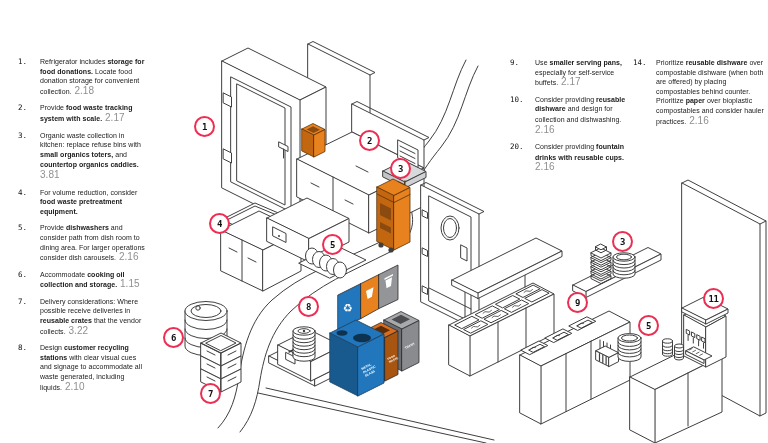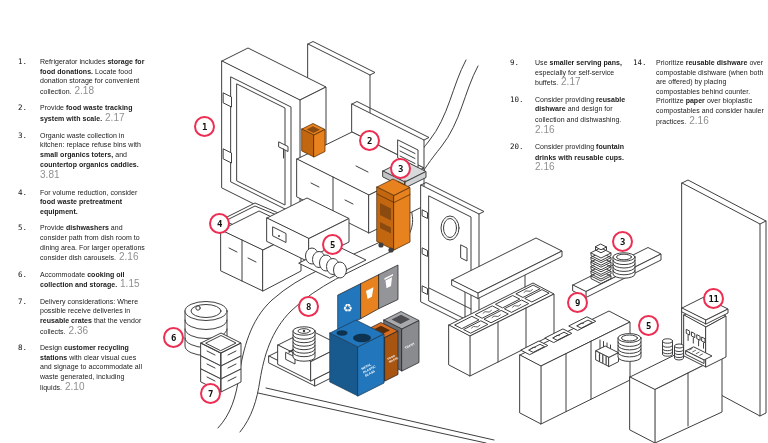--- a/index.html
+++ b/index.html
@@ -51,21 +51,21 @@
       <div class="note">
     <span class="num">5.</span>
     <span class="txt"><span>Provide </span><span class="b">dishwashers</span><span> and consider path from dish room to dining area. For larger operations consider dish carousels.</span><span class="ref"> 2.16</span></span>
   </div>
       <div class="note">
     <span class="num">6.</span>
     <span class="txt"><span>Accommodate </span><span class="b">cooking oil collection and storage.</span><span class="ref"> 1.15</span></span>
   </div>
       <div class="note">
     <span class="num">7.</span>
-    <span class="txt"><span>Delivery considerations: Where possible receive deliveries in </span><span class="b">reusable crates</span><span> that the vendor collects.</span><span class="ref"> 2.36</span></span>
+    <span class="txt"><span>Delivery considerations: Where possible receive deliveries in </span><span class="b">reusable crates</span><span> that the vendor collects.</span><span class="ref"> 3.22</span></span>
   </div>
       <div class="note">
     <span class="num">8.</span>
     <span class="txt"><span>Design </span><span class="b">customer recycling stations</span><span> with clear visual cues and signage to accommodate all waste generated, including liquids.</span><span class="ref"> 2.10</span></span>
   </div>
     </div>
   <div class="col col-right-a">
       <div class="note">
     <span class="num">9.</span>
     <span class="txt"><span>Use </span><span class="b">smaller serving pans,</span><span> especially for self-service buffets.</span><span class="ref"> 2.17</span></span>

